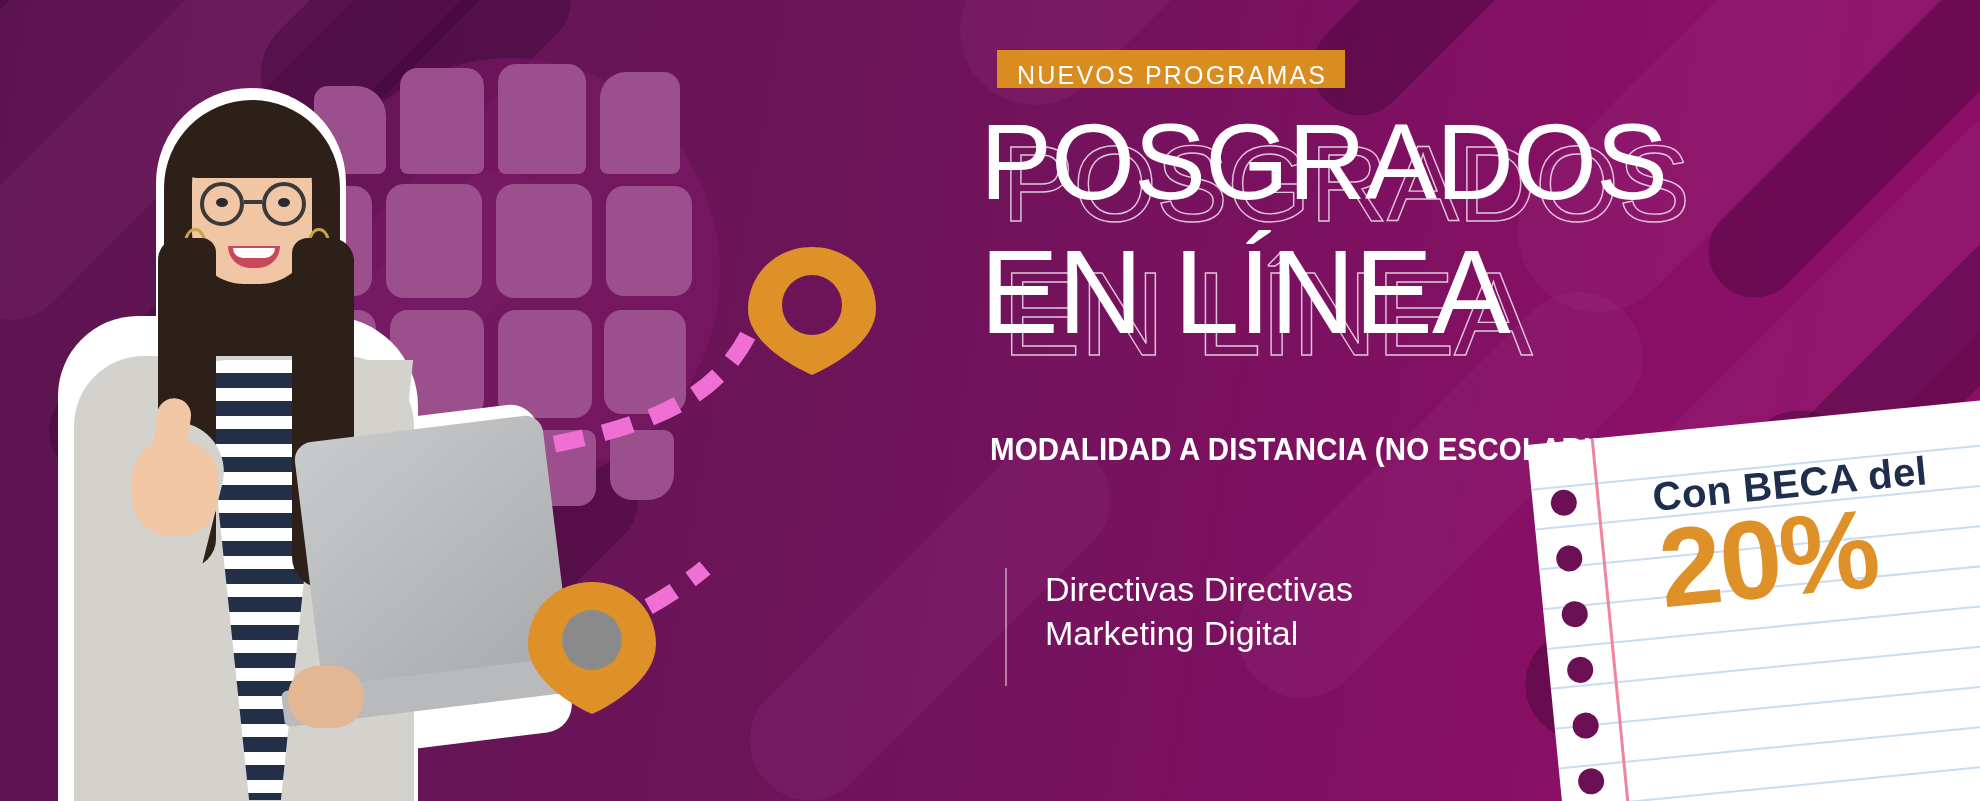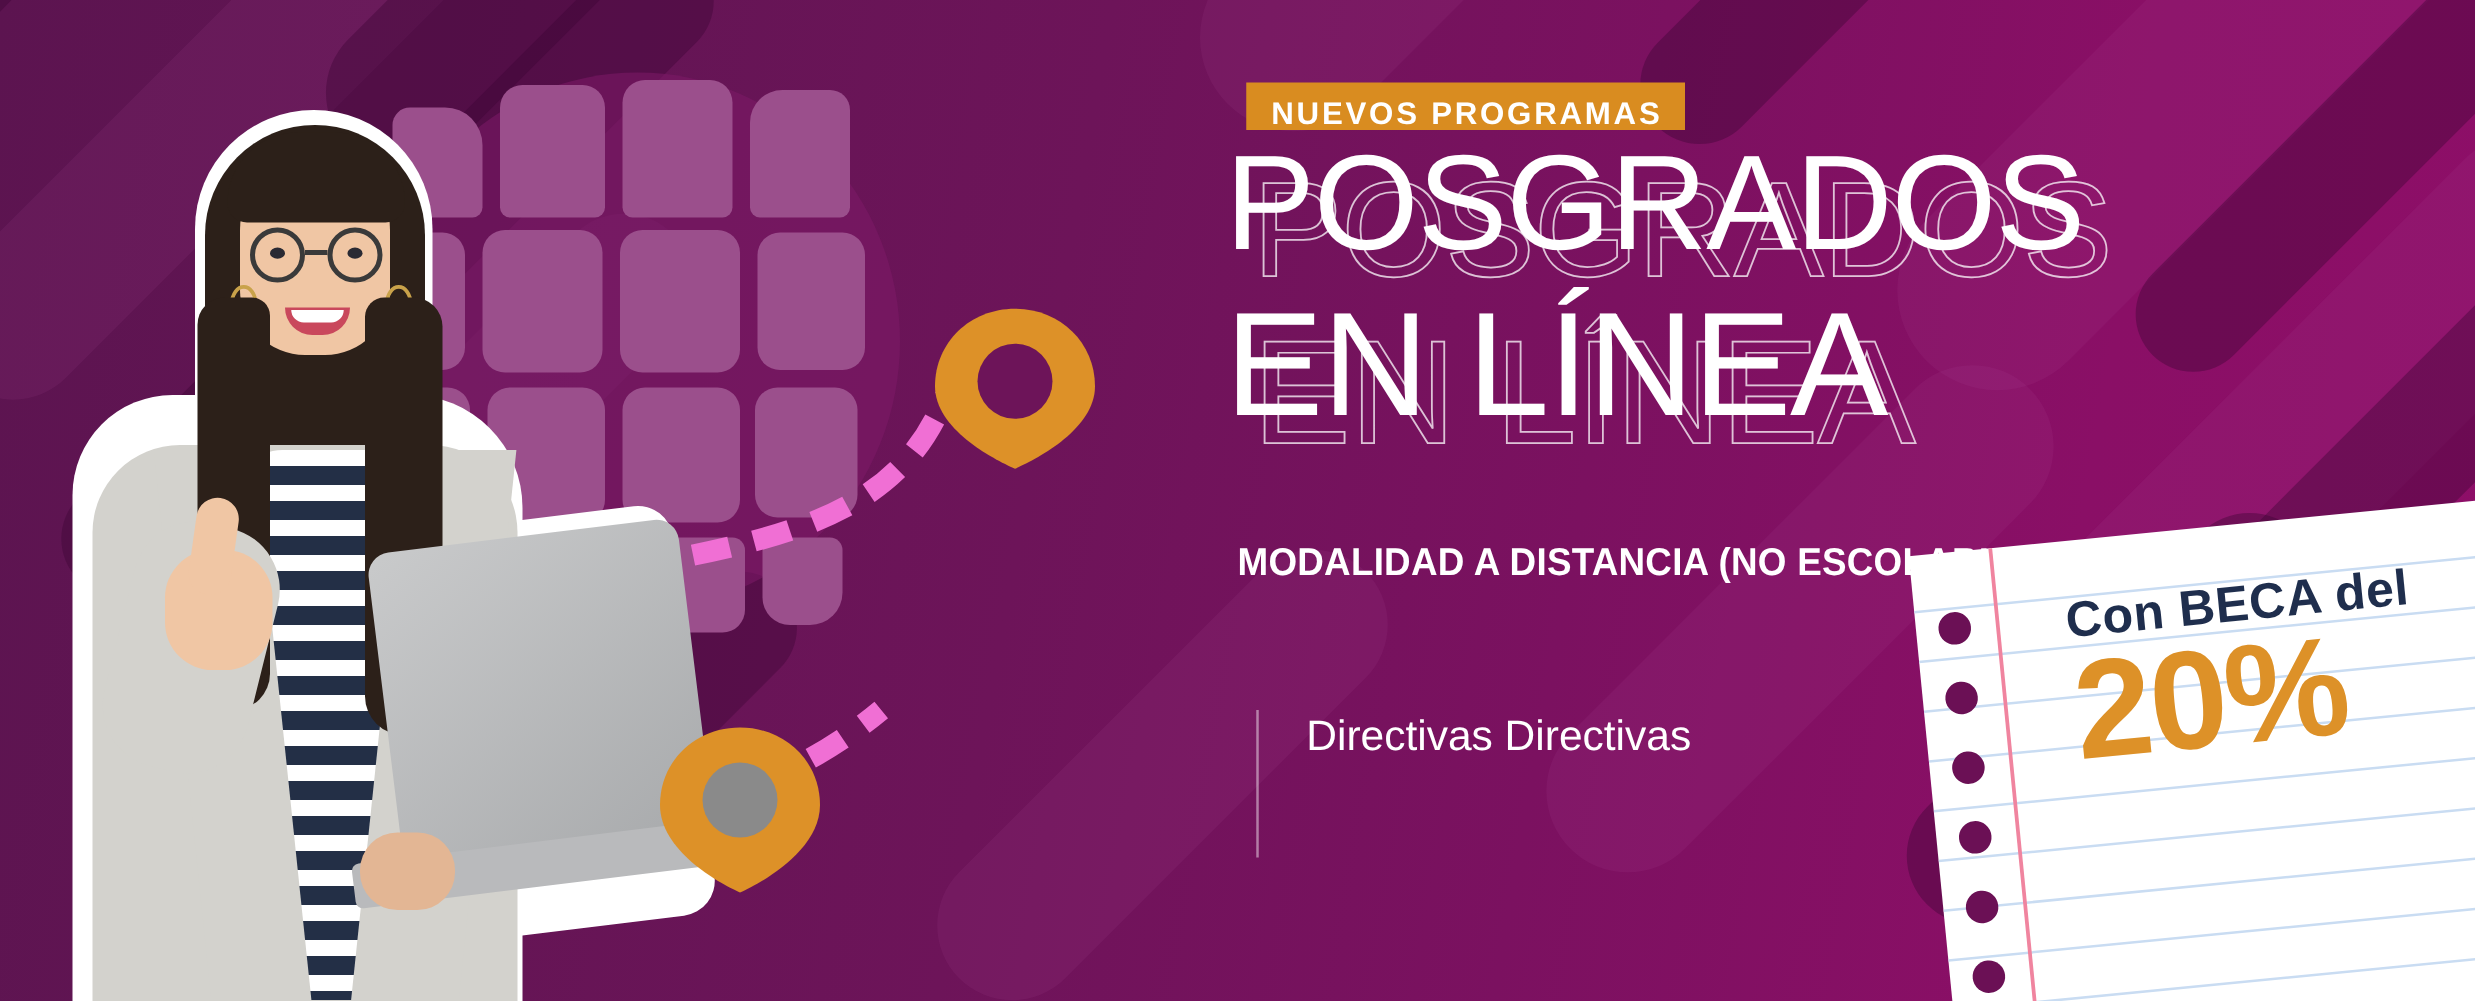--- a/index.html
+++ b/index.html
@@ -31,24 +31,24 @@
   
   .route{position:absolute;left:430px;top:215px;width:460px;height:420px;pointer-events:none;}
 
   
   .person{position:absolute;left:36px;top:88px;width:520px;height:713px;}
   .p-outline{position:absolute;background:#ffffff;}
   .p-part{position:absolute;}
 
   
   .badge{
-    position:absolute;left:997px;top:66px;height:38px;
+    position:absolute;left:997px;top:50px;height:38px;
     background:#d98c20;color:#ffffff;
     display:flex;align-items:center;padding:12px 18px 0 20px;
-    font-size:25px;font-weight:bold;letter-spacing:2.2px;
+    font-size:25px;font-weight:normal;letter-spacing:2.2px;
     white-space:nowrap;
   }
 
   .headline-wrap{position:absolute;left:980px;top:112px;width:840px;height:310px;}
   .hl{position:relative;color:#ffffff;font-weight:normal;line-height:.92;white-space:nowrap;}
   .hl .ghost{
     position:absolute;left:22px;top:22px;
     color:transparent;-webkit-text-stroke:1.4px rgba(255,255,255,.75);
     z-index:1;pointer-events:none;
   }
@@ -203,20 +203,21 @@
       <span class="solid">EN LÍNEA</span>
     </div>
   </div>
 
   <div class="subhead">MODALIDAD A DISTANCIA (NO ESCOLARIZADO)</div>
 
   <div class="programs">
     <div class="prog-rule"></div>
     <div class="prog-list">
       <div>Directivas Directivas</div>
+      <div>Marketing Digital</div>
     </div>
   </div>
 
   <div class="paper">
     <div class="rule-line" style="top:44px;"></div>
     <div class="rule-line" style="top:84px;"></div>
     <div class="rule-line" style="top:124px;"></div>
     <div class="rule-line" style="top:164px;"></div>
     <div class="rule-line" style="top:204px;"></div>
     <div class="rule-line" style="top:244px;"></div>

